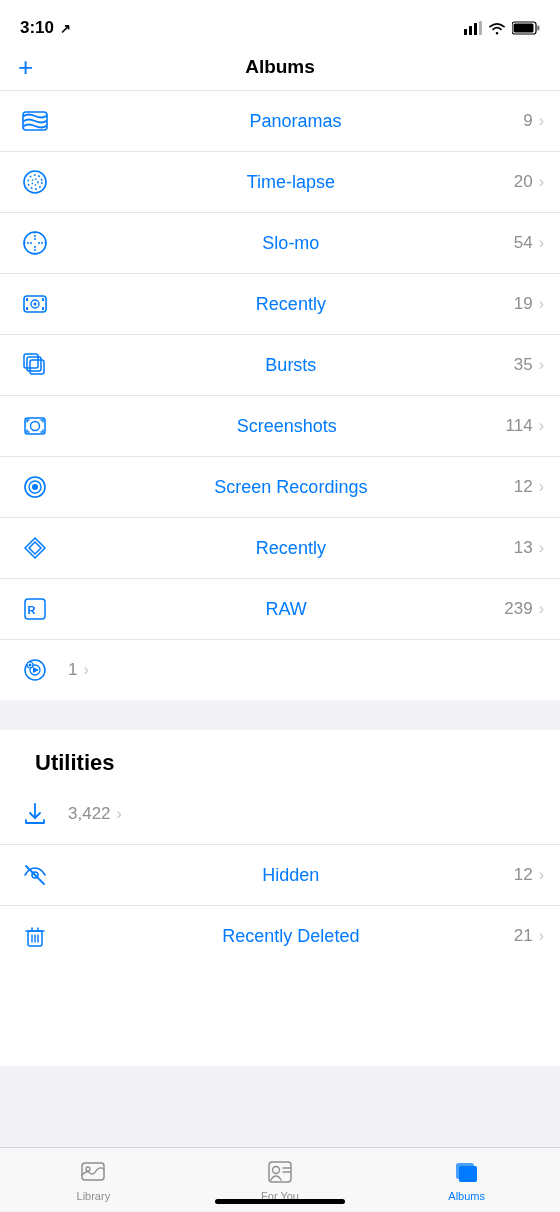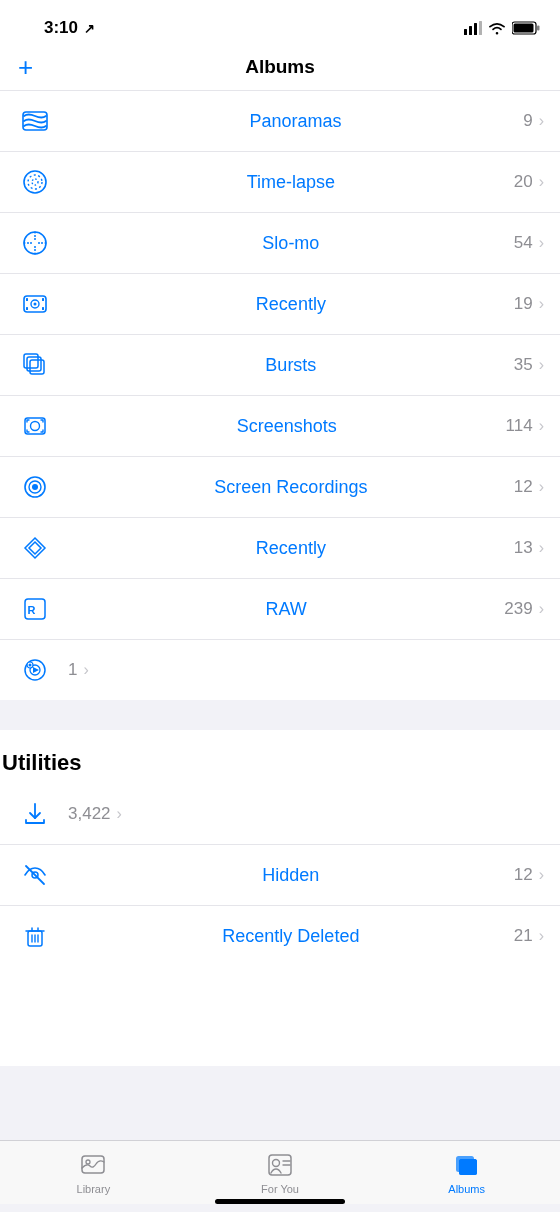--- a/index.html
+++ b/index.html
@@ -21,21 +21,20 @@
       padding: 14px 20px 8px 20px;
       height: 50px;
     }
     .status-time {
       font-size: 17px;
       font-weight: 600;
       color: #000;
       display: flex;
       align-items: center;
       gap: 4px;
-      margin-left: 24px;
     }
     .status-icons {
       display: flex;
       align-items: center;
       gap: 6px;
     }
 
     
     .nav-header {
       background: #ffffff;
@@ -69,21 +68,21 @@
 
     
     .section {
       background: #ffffff;
     }
 
     .section-header {
       font-size: 22px;
       font-weight: 700;
       color: #000;
-      padding: 20px 20px 8px 2px;
+      padding: 20px 20px 8px 35px;
     }
 
     
     .list-item {
       display: flex;
       align-items: center;
       padding: 11px 16px 11px 16px;
       background: #fff;
       border-bottom: 1px solid #e5e5ea;
       cursor: pointer;
@@ -123,21 +122,21 @@
 
     
     .section-divider {
       height: 30px;
       background: #f2f2f7;
     }
 
     
     .tab-bar {
       position: fixed;
-      bottom: 8px;
+      bottom: 1px;
       width: 560px;
       background: rgba(248,248,248,0.97);
       border-top: 1px solid #d1d1d6;
       display: flex;
       height: 64px;
       align-items: flex-start;
       padding-top: 10px;
     }
     .tab-item {
       flex: 1;

